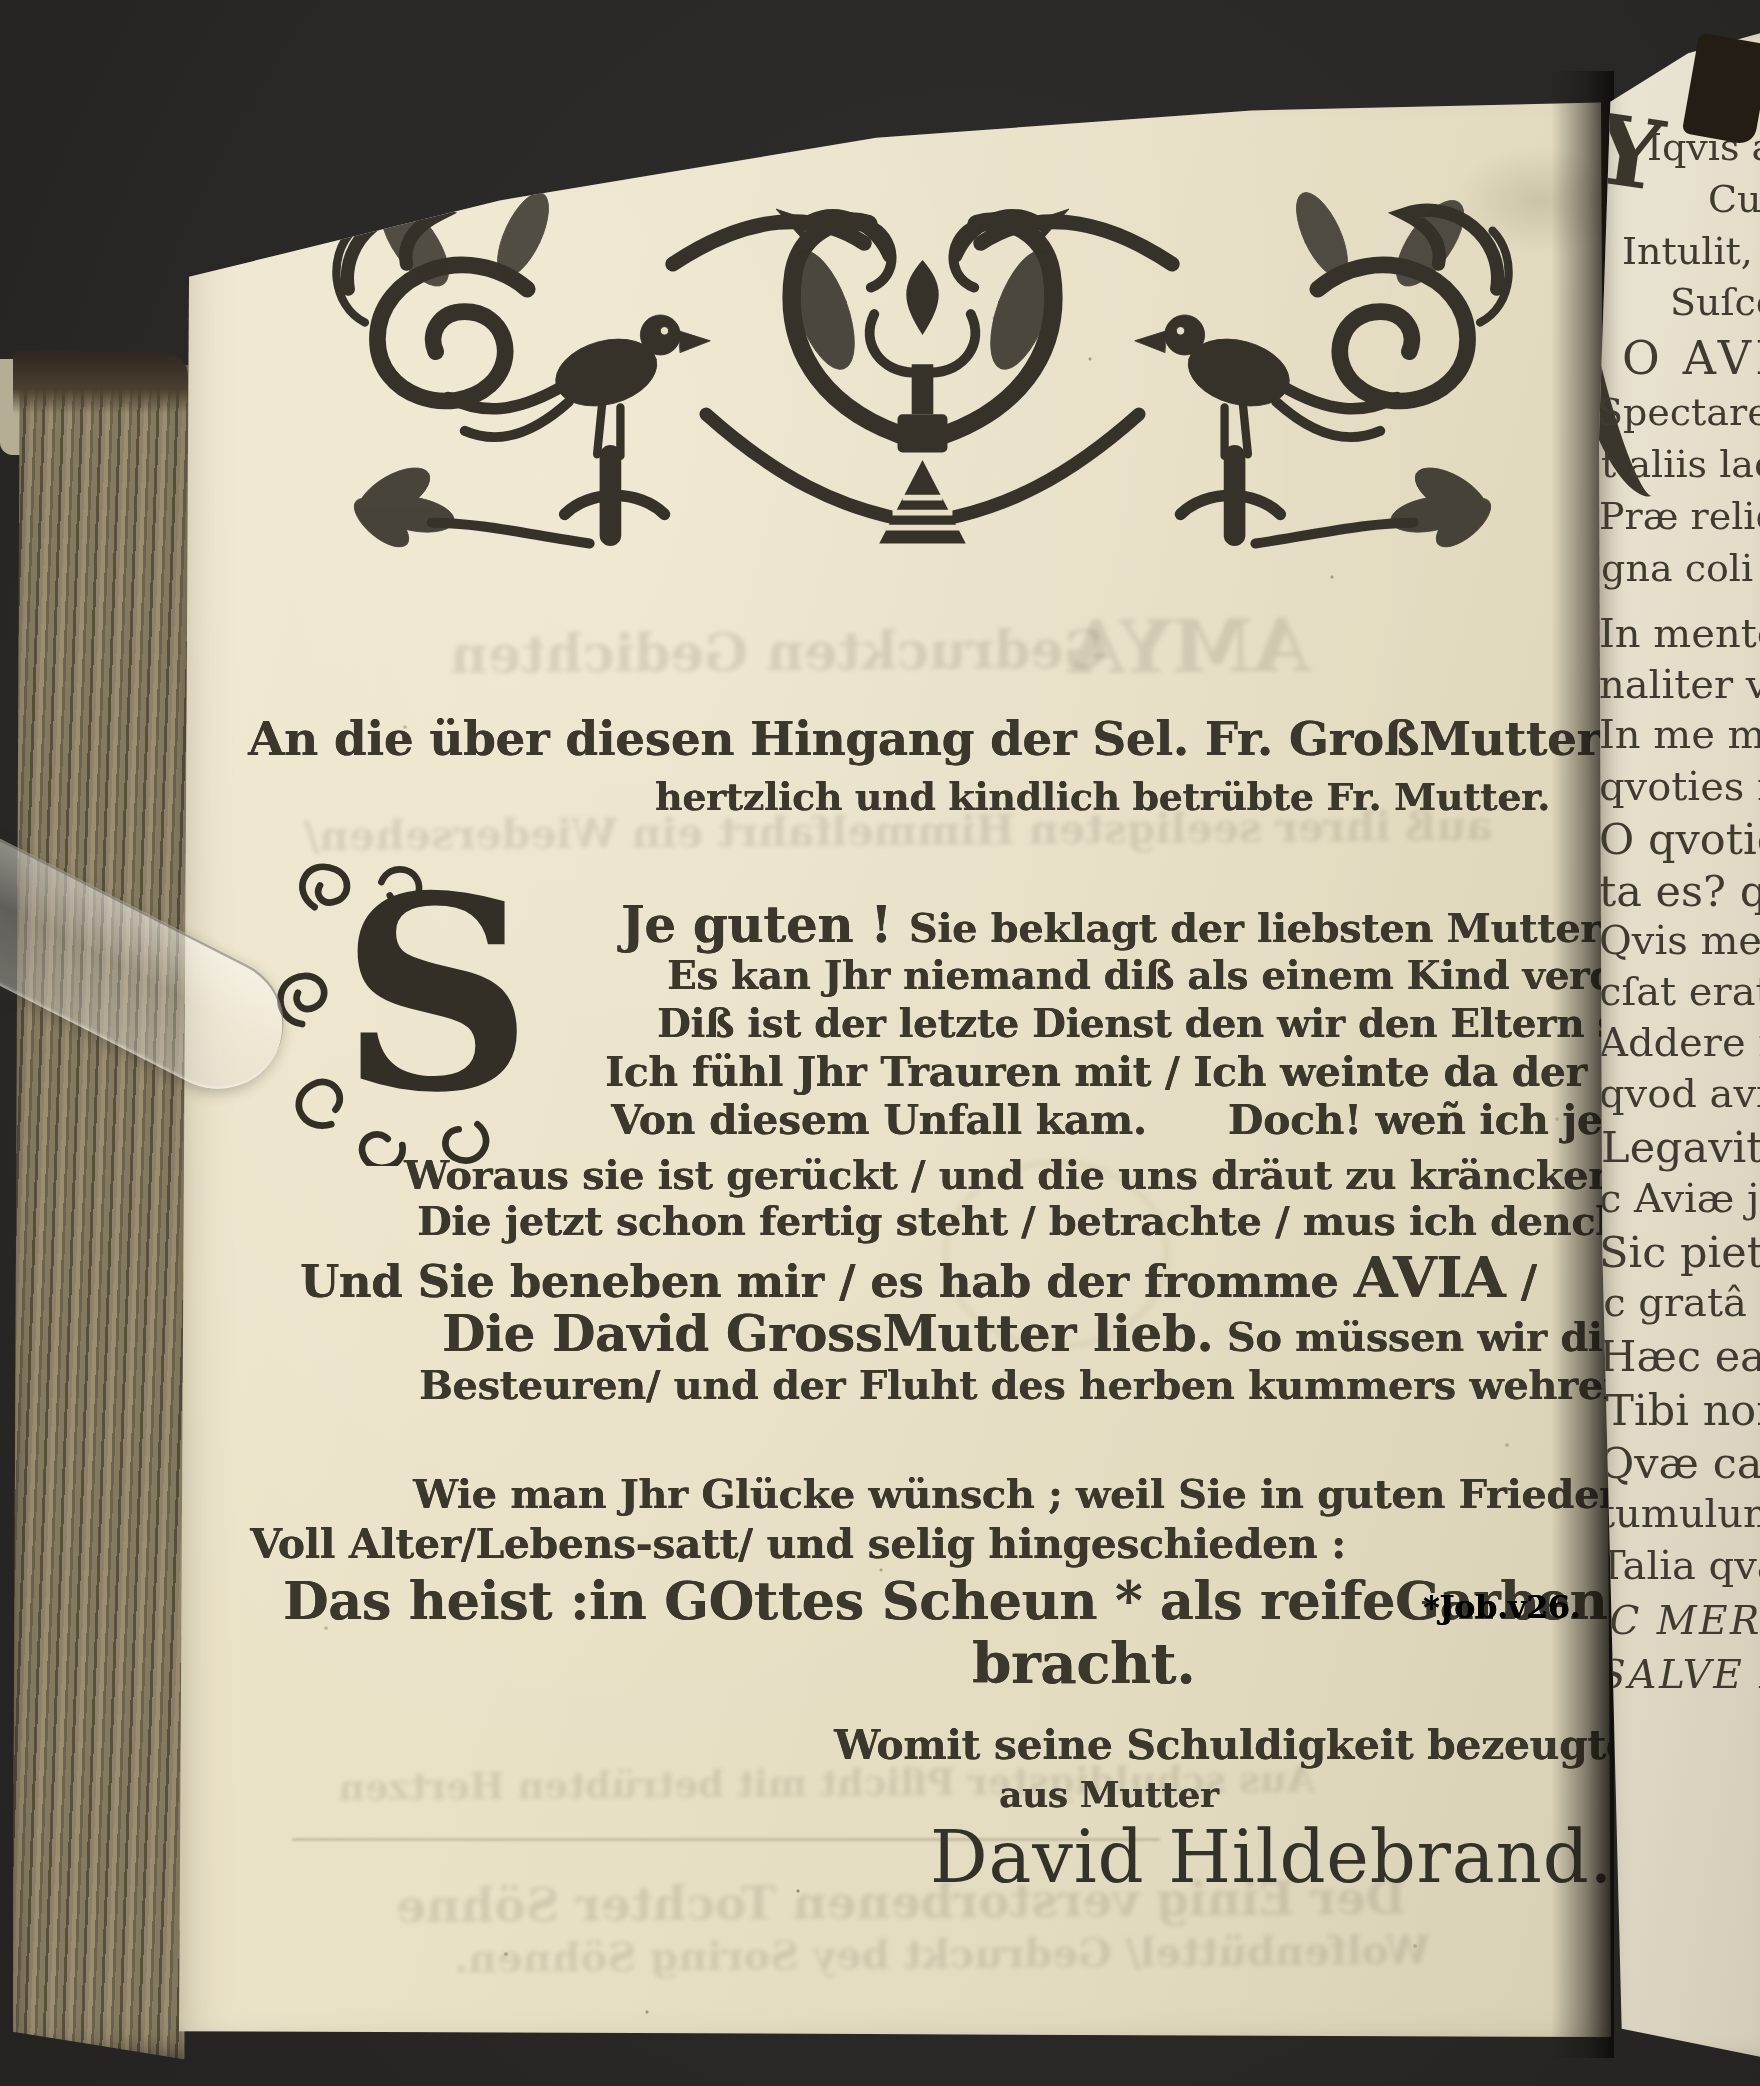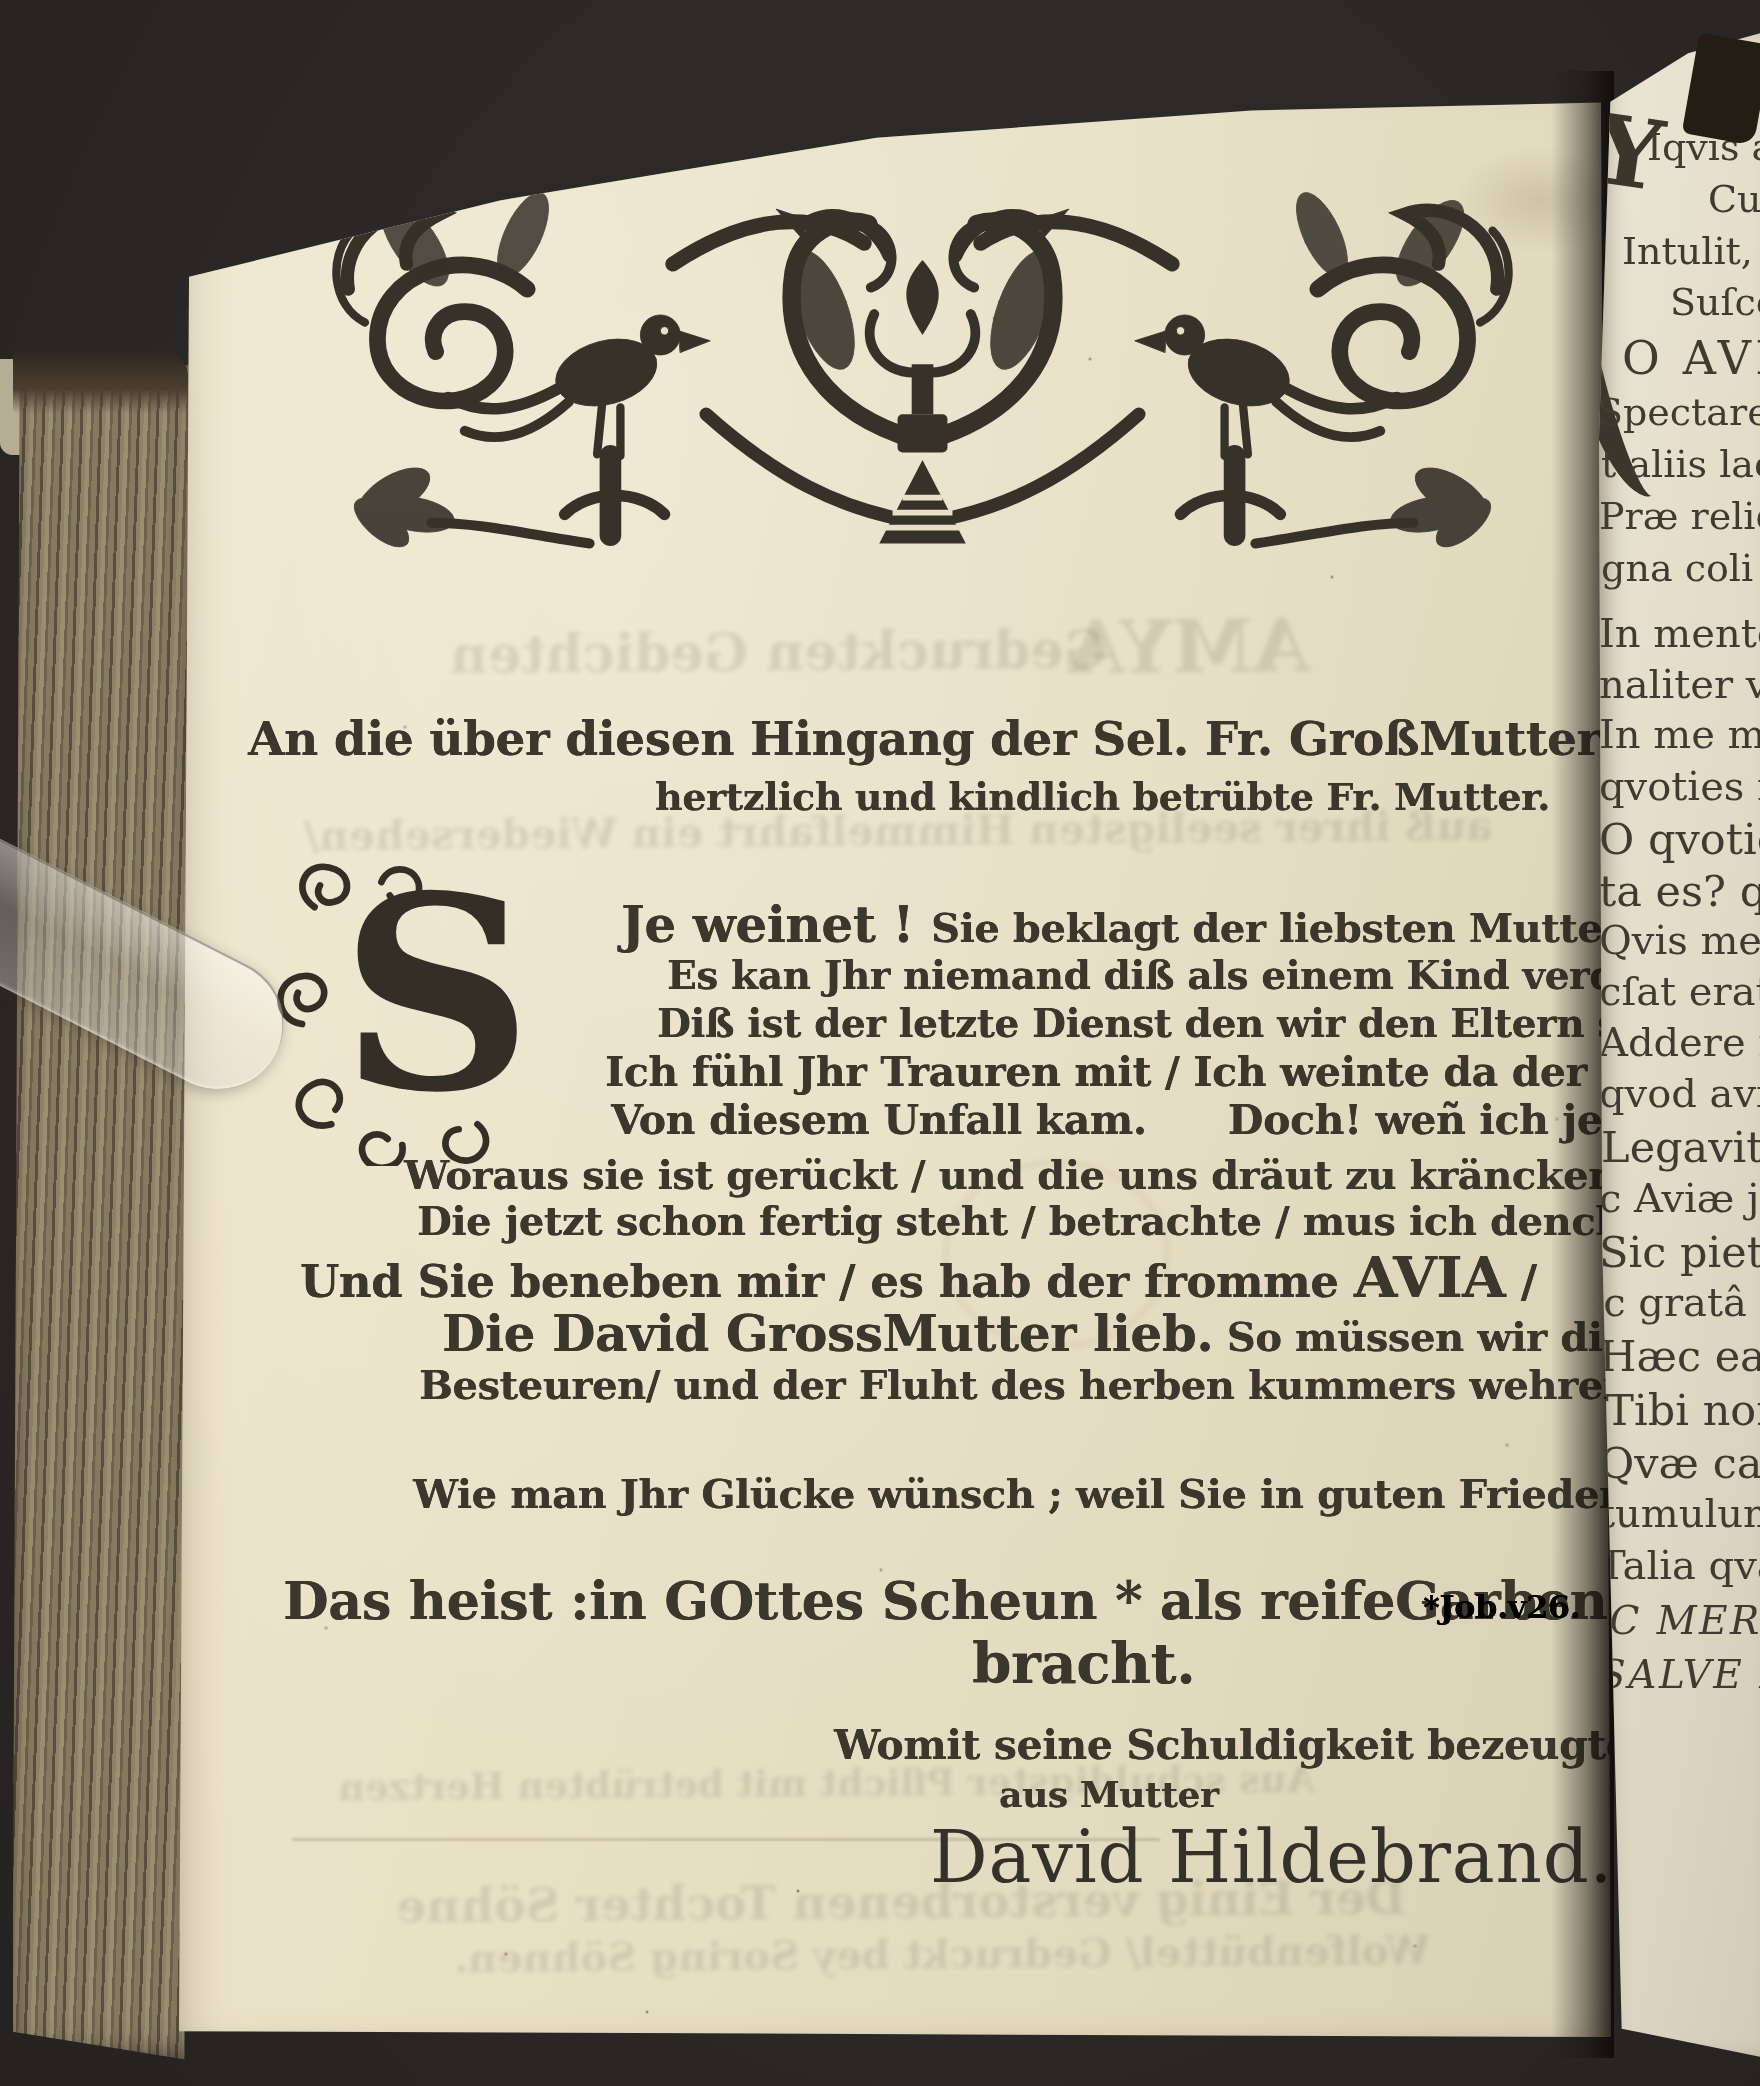--- a/index.html
+++ b/index.html
@@ -156,31 +156,32 @@
           <path d="M130 640 c-70,20 -110,-60 -45,-95 c45,-24 85,25 55,60"></path>
           <path d="M300 690 c10,60 -80,75 -95,20 c-10,-38 35,-60 60,-35"></path>
           <path d="M250 60 c20,-50 95,-35 90,20 c-4,38 -55,45 -70,12"></path>
           <path d="M480 640 c50,40 0,110 -55,80 c-35,-20 -25,-65 10,-68"></path>
         </g>
       </svg>
       <span class="s">S</span>
     </div>
 
     <div id="poem" style="left:0;top:0;width:100%;height:100%;">
-        <div class="poem-line frak ink" style="left: 442px; top: 816px; font-size: 40px;"><span class="em" style="position: static;">Je weinet ! </span><span style="position: static;">Sie beklagt der liebsten Mutter Toot !</span></div>
+        <div class="poem-line frak ink" style="left: 442px; top: 816px; font-size: 40px;"><span class="em" style="position: static;">Je guten ! </span><span style="position: static;">Sie beklagt der liebsten Mutter Toot !</span></div>
         <div class="poem-line frak ink" style="left: 488px; top: 872px; font-size: 39px;"><span style="position: static;">Es kan Jhr niemand diß als einem Kind verdencken :</span></div>
         <div class="poem-line frak ink" style="left: 478px; top: 920px; font-size: 39px;"><span style="position: static;">Diß ist der letzte Dienst den wir den Eltern schencken.</span></div>
         <div class="poem-line frak ink" style="left: 426px; top: 968px; font-size: 41px;"><span style="position: static;">Ich fühl Jhr Trauren mit / Ich weinte da der Boht</span></div>
         <div class="poem-line frak ink" style="left: 432px; top: 1016px; font-size: 41px;"><span style="position: static;">Von diesem Unfall kam.  Doch! weñ ich jeneNoht</span></div>
         <div class="poem-line frak ink" style="left: 225px; top: 1071px; font-size: 40px;"><span style="position: static;">Woraus sie ist gerückt / und die uns dräut zu kräncken/</span></div>
         <div class="poem-line frak ink" style="left: 238px; top: 1117px; font-size: 40px;"><span style="position: static;">Die jetzt schon fertig steht / betrachte / mus ich dencken</span></div>
         <div class="poem-line frak ink" style="left: 121px; top: 1165px; font-size: 45px;"><span style="position: static;">Und Sie beneben mir / es hab der fromme </span><span class="em" style="position: static;">AVIA</span><span style="position: static;"> /</span></div>
         <div class="poem-line frak ink" style="left: 263px; top: 1225px; font-size: 40px;"><span class="em" style="position: static;">Die David GrossMutter lieb.</span><span style="position: static;"> So müssen wir die zähren</span></div>
         <div class="poem-line frak ink" style="left: 240px; top: 1281px; font-size: 40px;"><span style="position: static;">Besteuren/ und der Fluht des herben kummers wehren.</span></div>
         <div class="poem-line frak ink" style="left: 234px; top: 1390px; font-size: 40px;"><span style="position: static;">Wie man Jhr Glücke wünsch ; weil Sie in guten Frieden</span></div>
+        <div class="poem-line frak ink" style="left: 71px; top: 1440px; font-size: 41px;"><span style="position: static;">Voll Alter/Lebens-satt/ und selig hingeschieden :</span></div>
         <div class="poem-line frak ink" style="left: 104px; top: 1490px; font-size: 42px;"><span class="em" style="position: static;">Das heist :in GOttes Scheun * als reifeGarben</span></div>
         <div class="poem-line frak ink" style="left: 793px; top: 1551px; font-size: 45px;"><span class="em" style="position: static;">bracht.</span></div>
       </div>
 
     <div class="margin-note frak">*Job.v26.</div>
     <div class="closing1 frak ink">Womit seine Schuldigkeit bezeugte</div>
     <div class="closing2 frak ink">aus Mutter</div>
     <div class="signature">David Hildebrand.</div>
   </div>
 

